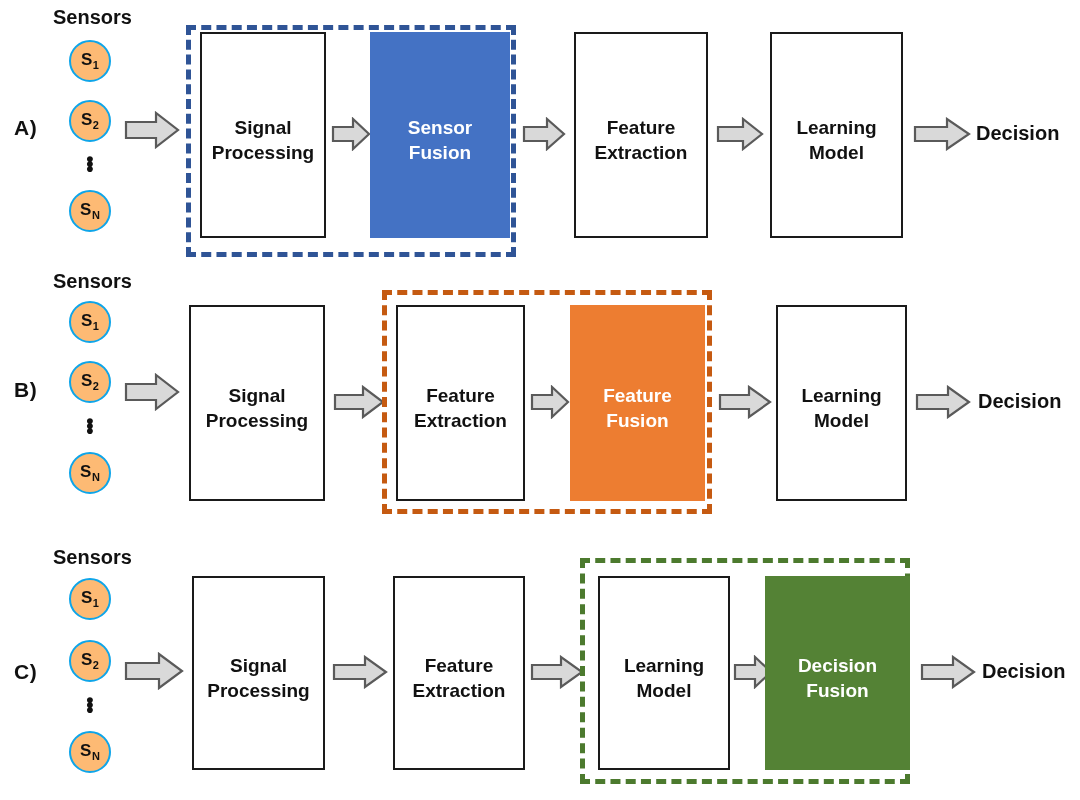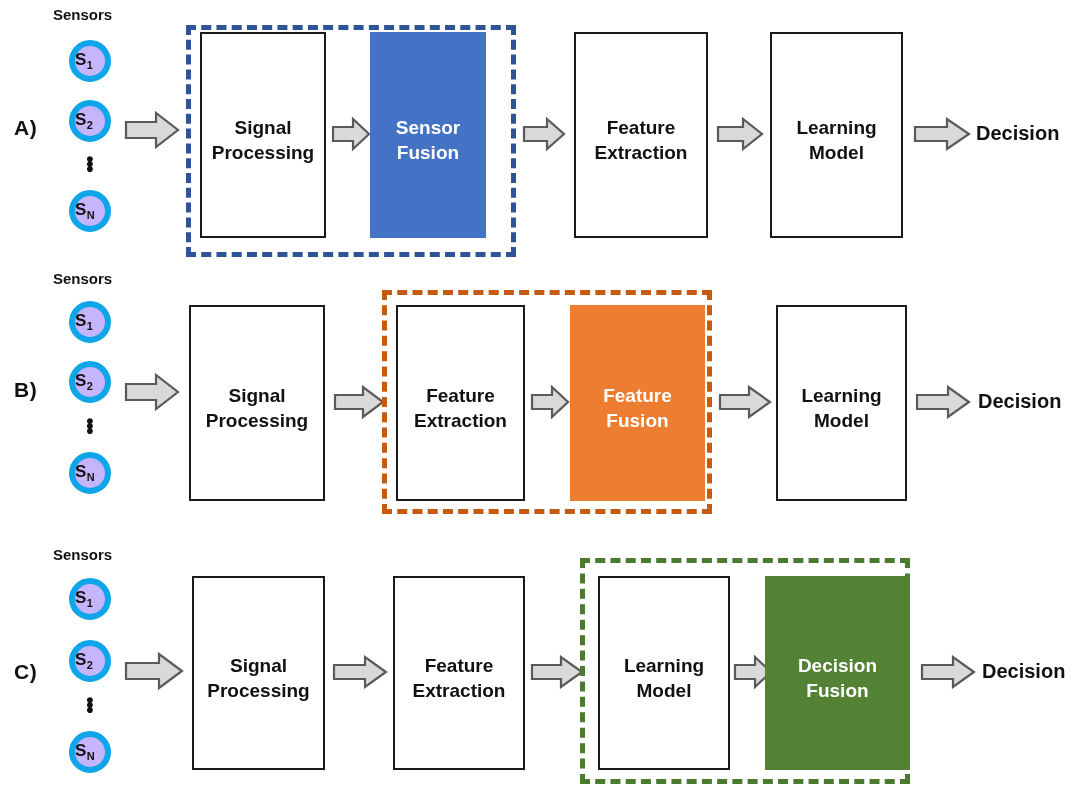--- a/index.html
+++ b/index.html
@@ -12,26 +12,26 @@
   .canvas{position:absolute;left:0;top:0;width:1080px;height:800px;}
 
   
   .row-label{
     position:absolute;font-size:21px;font-weight:bold;color:#111;
     letter-spacing:.5px;white-space:nowrap;
   }
 
   
   .sensors-title{
-    position:absolute;font-size:15px;font-weight:bold;color:#111;white-space:nowrap;
+    position:absolute;font-size:20px;font-weight:bold;color:#111;white-space:nowrap;
   }
   .sensor-circle{
-    position:absolute;width:42px;height:42px;border:6px solid #0ea5e9;border-radius:50%;
-    background:#c4b5fd;box-sizing:border-box;
-    display:flex;align-items:center;
+    position:absolute;width:42px;height:42px;border:2px solid #0ea5e9;border-radius:50%;
+    background:#fdba74;box-sizing:border-box;
+    display:flex;align-items:center;justify-content:center;
     font-size:17px;font-weight:600;color:#111;line-height:1;
   }
   .sensor-circle sub{font-size:11px;font-weight:600;vertical-align:-0.28em;margin-left:.5px;}
   .sensor-dots{
     position:absolute;width:42px;text-align:center;color:#111;
     font-size:21px;font-weight:bold;line-height:5px;letter-spacing:0;
   }
   .sensor-dots span{display:block;}
 
   
@@ -96,21 +96,21 @@
       <span>Processing</span>
     </div>
   </div>
 
   <div class="arrow" style="left:331px;top:117px;width:40px;height:34px;">
     <svg viewBox="0 0 40 34" preserveAspectRatio="none">
         <polygon points="2,10 22,10 22,2 38,17 22,32 22,24 2,24" fill="#D9D9D9" stroke="#5A5A5A" stroke-width="2.2" stroke-linejoin="miter"></polygon>
       </svg>
   </div>
 
-  <div class="pbox filled" style="left:370px;top:32px;width:116px;height:206px;background:#4472C4;">
+  <div class="pbox filled" style="left:370px;top:32px;width:140px;height:206px;background:#4472C4;">
     <div class="ptext">
       <span>Sensor</span><br>
       <span>Fusion</span>
     </div>
   </div>
 
   <div class="arrow" style="left:522px;top:117px;width:44px;height:34px;">
     <svg viewBox="0 0 44 34" preserveAspectRatio="none">
         <polygon points="2,10 25,10 25,2 42,17 25,32 25,24 2,24" fill="#D9D9D9" stroke="#5A5A5A" stroke-width="2.2" stroke-linejoin="miter"></polygon>
       </svg>

